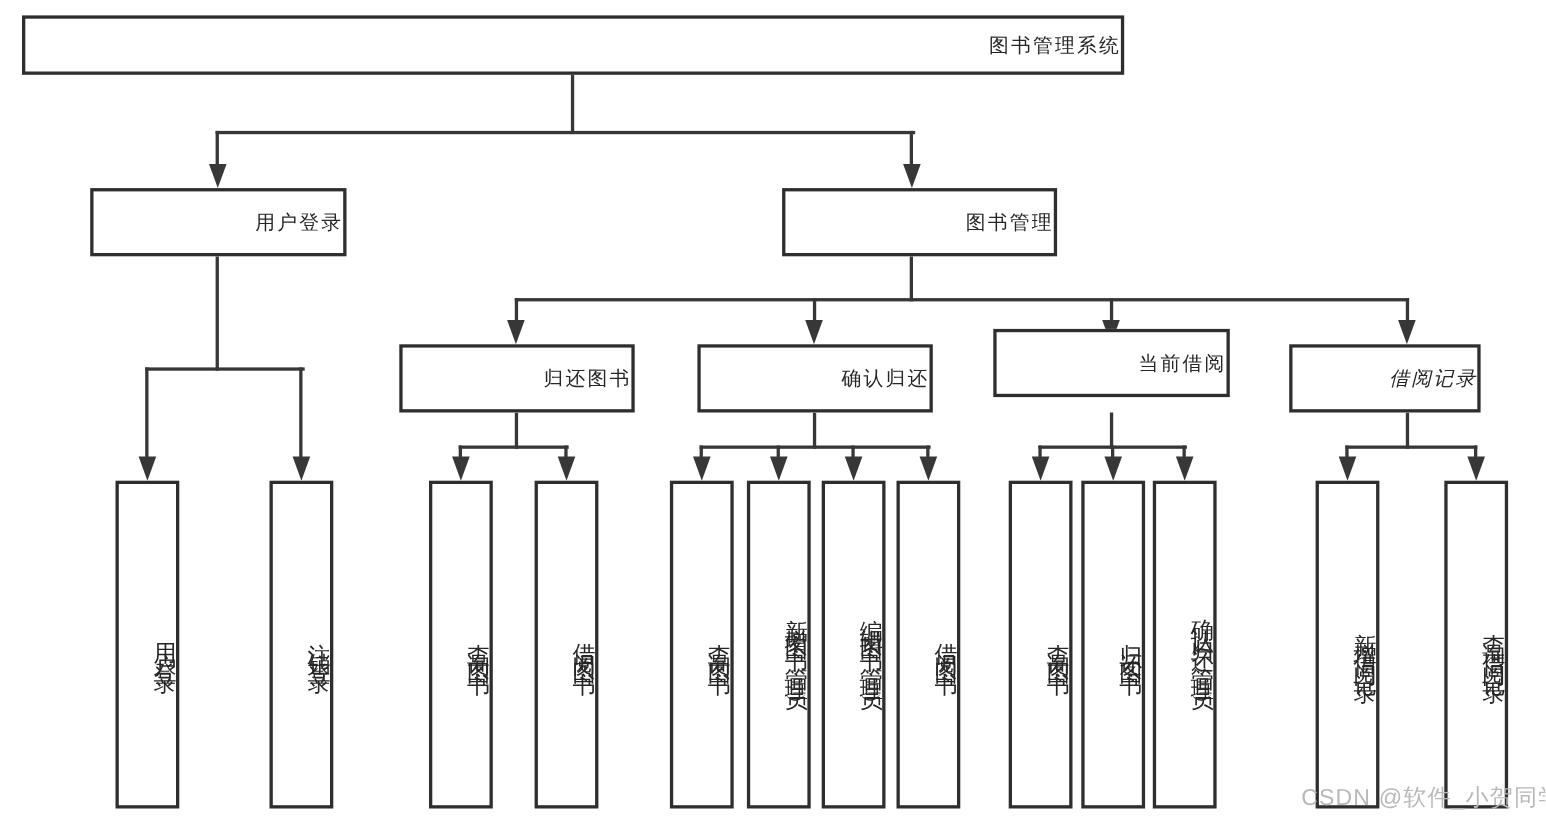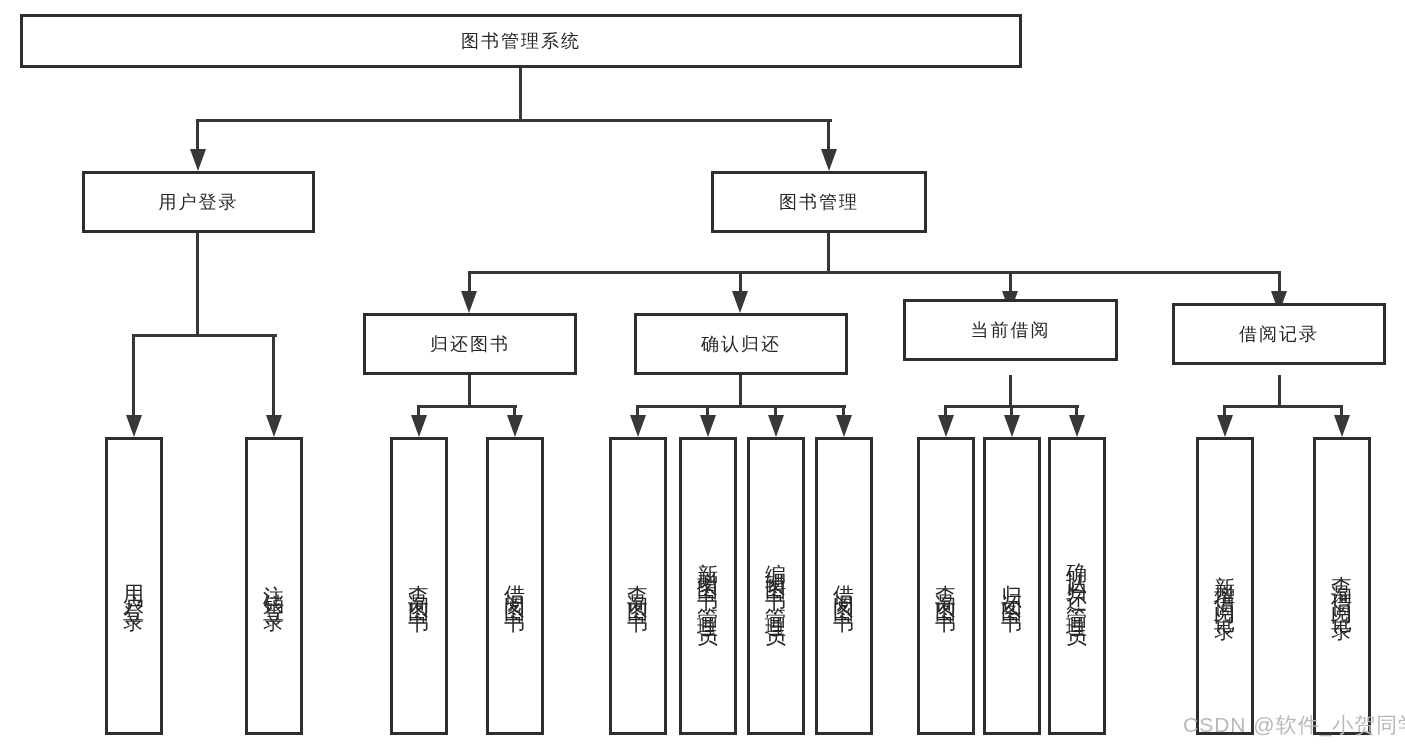--- a/index.html
+++ b/index.html
@@ -15,21 +15,21 @@
     overflow: hidden;
     font-family: "Liberation Sans", "DejaVu Sans", sans-serif;
   }
   .node {
     position: absolute;
     box-sizing: border-box;
     border: 3px solid #2e2e2e;
     background: #ffffff;
     display: flex;
     align-items: center;
-    justify-content: center;
+    justify-content: flex-end;
     color: #262626;
   }
   .h-node {
     font-size: 18px;
     letter-spacing: 2px;
   }
   .leaf {
     width: 58px;
     top: 437px;
     height: 298px;
@@ -129,34 +129,34 @@
   <div class="line" style="left:1340px; top:405px; width:3px; height:12px;"></div>
   <div class="arrow" style="left:1334px; top:415px;"></div>
 
   <div class="node h-node" style="left:20px; top:14px; width:1002px; height:54px;">
     <span>图书管理系统</span>
   </div>
 
   <div class="node h-node" style="left:82px; top:171px; width:233px; height:62px;">
     <span>用户登录</span>
   </div>
-  <div class="node h-node" style="left:711px; top:171px; width:216px; height:62px;">
+  <div class="node h-node" style="left:711px; top:171px; width:250px; height:62px;">
     <span>图书管理</span>
   </div>
 
   <div class="node h-node" style="left:363px; top:313px; width:214px; height:62px;">
     <span>归还图书</span>
   </div>
   <div class="node h-node" style="left:634px; top:313px; width:214px; height:62px;">
     <span>确认归还</span>
   </div>
   <div class="node h-node" style="left:903px; top:299px; width:215px; height:62px;">
     <span>当前借阅</span>
   </div>
-  <div class="node h-node" style="left:1172px; top:303px; width:214px; height:62px;">
+  <div class="node h-node" style="left:1172px; top:313px; width:174px; height:62px;font-style:italic;">
     <span>借阅记录</span>
   </div>
 
   <div class="node leaf" style="left:105px;">
     <span class="vtext">用户登录</span>
   </div>
   <div class="node leaf" style="left:245px;">
     <span class="vtext">注销登录</span>
   </div>
   <div class="node leaf" style="left:390px;">

